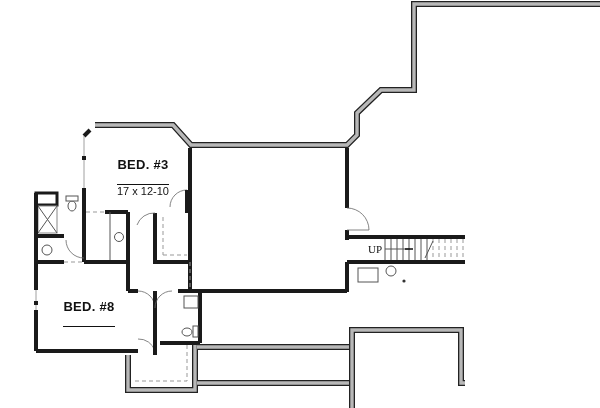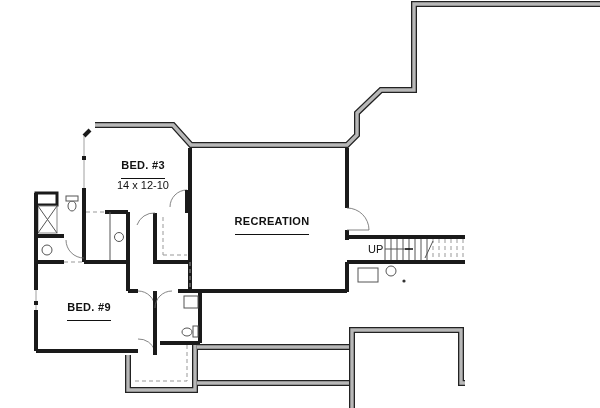--- a/index.html
+++ b/index.html
@@ -1,21 +1,21 @@
 <!DOCTYPE html>
 <html><head>
   <meta charset="utf-8">
   <style>
     html, body { margin: 0; padding: 0; background: #ffffff; }
     #plan-root { position: relative; width: 600px; height: 408px; overflow: hidden; background: #ffffff; }
     svg.plan { position: absolute; left: 0; top: 0; width: 600px; height: 408px; }
     .lbl { position: absolute; font-family: "Liberation Sans", sans-serif; color: #111; text-align: center; line-height: 1; white-space: nowrap; }
-    .room-name { font-weight: bold; font-size: 11px; letter-spacing: 0.3px; border-bottom: 1px solid #111; padding-bottom: 7px; display: inline-block; }
+    .room-name { font-weight: bold; font-size: 13px; letter-spacing: 0.3px; border-bottom: 1px solid #111; padding-bottom: 13px; display: inline-block; }
     .room-dim { font-size: 11px; display: block; margin-top: 1px; }
-    .up-label { font-family: Liberation Sans, sans-serif; font-size: 11px; position: absolute; color: #111; }
+    .up-label { font-family: Liberation Serif, serif; font-size: 11px; position: absolute; color: #111; }
   </style>
 </head>
 <body>
 
 <div id="plan-root">
   <svg class="plan" viewBox="0 0 600 408">
     <defs>
       <style>
         .ext { fill: none; stroke: #222; stroke-width: 6; stroke-linejoin: miter; }
         .ext-in { fill: none; stroke: #b8b8b8; stroke-width: 3.4; stroke-linejoin: miter; }
@@ -149,26 +149,25 @@
       <path class="ext-in" d="M197,347 L352,347"></path>
       <path class="ext" d="M197,383 L352,383"></path>
       <path class="ext-in" d="M197,383 L352,383"></path>
       <path class="ext" d="M352,408 L352,330 L461,330 L461,383 L465,383"></path>
       <path class="ext-in" d="M352,408 L352,330 L461,330 L461,383 L465,383"></path>
     </g>
   </svg>
 
   <div class="lbl" style="left:98px; top:156px; width:90px;">
     <span class="room-name">BED. #3</span>
-    <span class="room-dim">14 x 12-10</span>
+    <span class="room-dim">17 x 12-10</span>
   </div>
 
   <div class="lbl" style="left:222px; top:212px; width:100px;">
-    <span class="room-name">RECREATION</span>
   </div>
 
   <div class="lbl" style="left:44px; top:298px; width:90px;">
-    <span class="room-name">BED. #9</span>
+    <span class="room-name">BED. #8</span>
   </div>
 
 
   <span class="up-label" style="left:368px; top:243px;">UP</span>
 </div>
 
 </body></html>

